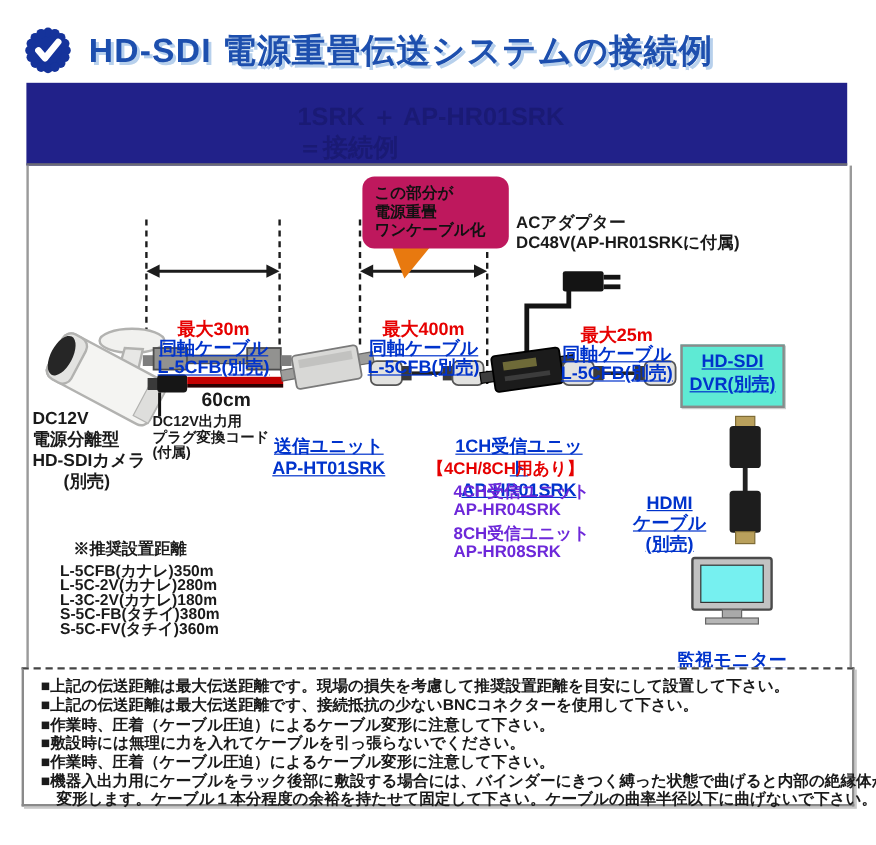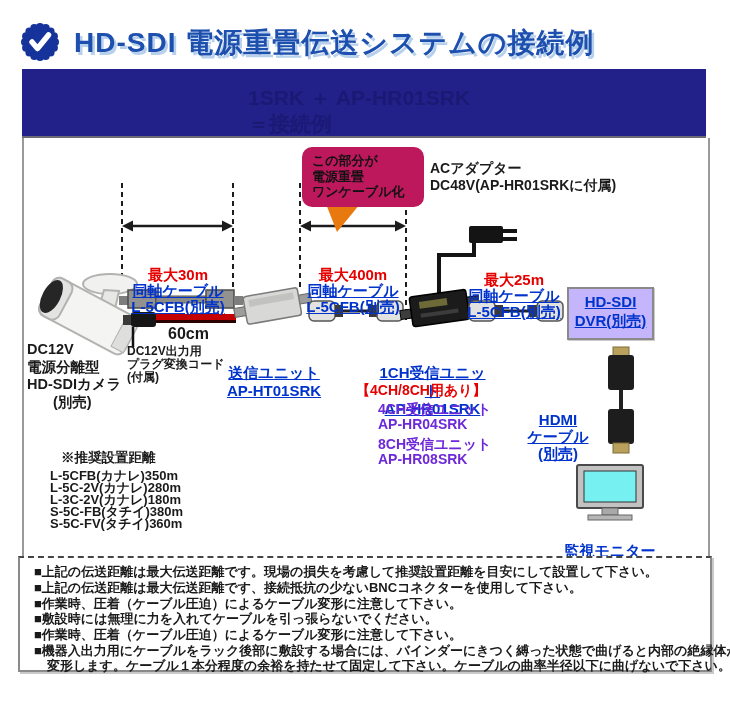--- a/index.html
+++ b/index.html
@@ -13,21 +13,21 @@
   .ctr{text-align:center;margin-top:28px;}
   #banner{left:22px;top:69px;width:684px;height:67px;background:#212189;border-bottom:2px solid #6b6b75;}
   #banner .faint{position:absolute;left:226px;top:16px;color:#1a1a74;font-size:21px;font-weight:bold;line-height:26px;white-space:nowrap;}
   #frame{left:22px;top:138px;width:684px;height:418px;border-left:2px solid #9a9a9a;border-right:2px solid #9a9a9a;}
   #title{left:74px;top:24px;font-size:28px;font-weight:bold;color:#1d4fae;
          text-shadow:2.5px 2.5px 0 #b7d0ec;white-space:nowrap;letter-spacing:1px;}
   #bubble{left:302px;top:147px;width:104px;background:#be185d;border-radius:10px;
           padding:6px 8px 7px 10px;font-size:13px;line-height:15.5px;font-weight:bold;color:#111;z-index:3;}
   .spanlbl{z-index:3;font-size:15px;line-height:15px;white-space:nowrap;}
   .spanlbl div{margin-bottom:1px;}
-  #dvrbox{left:567px;top:287px;width:83px;height:46px;background:#c4b5fd;border:2px solid #8a8a8a;
+  #dvrbox{left:567px;top:287px;width:83px;height:46px;background:#5eead4;border:2px solid #8a8a8a;
           box-shadow:1px 1px 0 #ccc;z-index:3;text-align:center;font-size:15px;line-height:19px;padding-top:3px;font-weight:bold;}
   #notes{left:18px;top:556px;width:690px;height:112px;background:#fff;border:2px solid #8a8a8a;
          border-top:2px dashed #444;box-shadow:2px 2px 0 #c9c9c9;z-index:4;}
   #notes .nline{position:absolute;left:14px;width:666px;font-size:13px;font-weight:bold;color:#1a1a1a;white-space:nowrap;}
   .small-note{font-size:12px;line-height:13px;}
   #reco-list div{font-size:13px;line-height:12px;letter-spacing:0;}
 </style>
 </head>
 <body>
 
@@ -168,21 +168,21 @@
       <rect x="588" y="515" width="44" height="5" fill="#b6b6b6" stroke="#666"></rect>
     </g>
   </svg>
 
   <div class="abs" id="bubble">
     <div>この部分が</div>
     <div>電源重畳</div>
     <div>ワンケーブル化</div>
   </div>
 
-  <div class="abs jp" style="left:430px;top:160px;font-size:14px;line-height:17px;z-index:3;white-space:nowrap">
+  <div class="abs jp" style="left:430px;top:177px;font-size:14px;line-height:17px;z-index:3;white-space:nowrap">
     <div>ACアダプター</div>
     <div>DC48V(AP-HR01SRKに付属)</div>
   </div>
 
   <div class="abs jp ctr spanlbl" style="left:122px;top:239px;width:112px">
     <div class="red">最大30m</div>
     <div class="link">同軸ケーブル</div>
     <div class="link">L-5CFB(別売)</div>
   </div>
   <div class="abs jp ctr spanlbl" style="left:298px;top:239px;width:110px">

